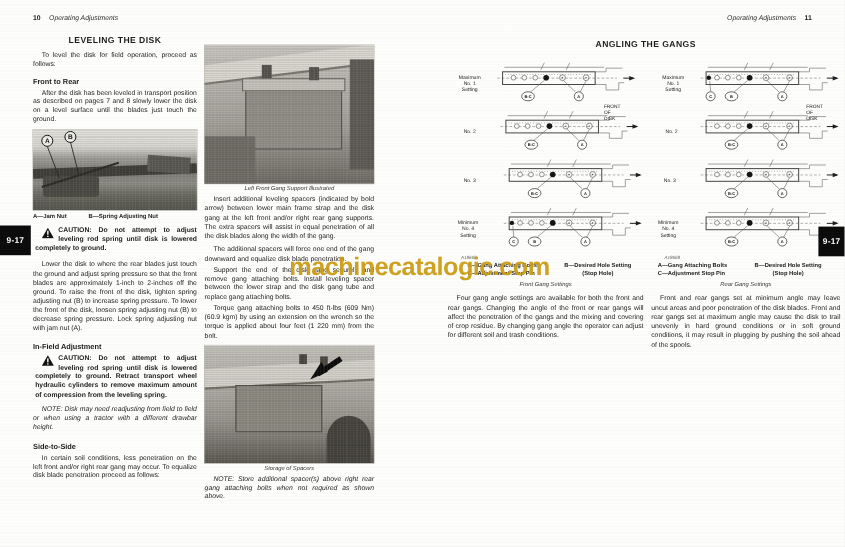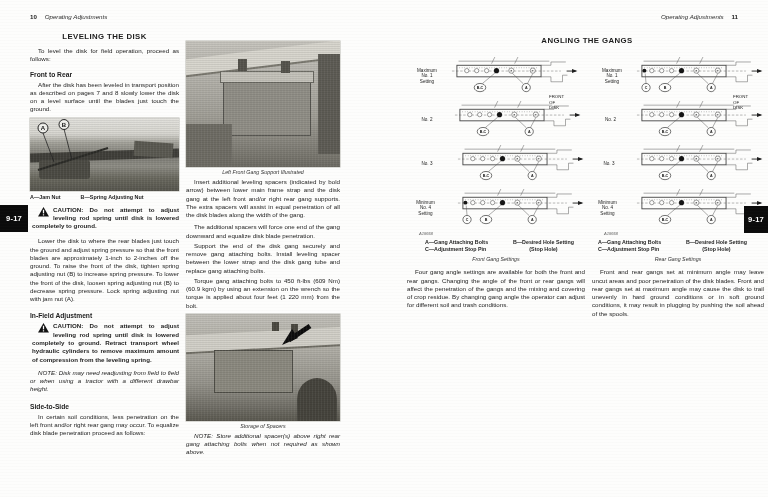--- a/index.html
+++ b/index.html
@@ -572,13 +572,14 @@
   <div class="fod" style="left:549px;top:94px;">FRONT
 OF
 DISK</div>
   <div class="fod" style="left:733px;top:94px;">FRONT
 OF
 DISK</div>
 
   <div id="tab-left" class="tab">9-17</div>
   <div id="tab-right" class="tab">9-17</div>
 
+  <div id="watermark">machinecatalogic.com</div>
 </div>
 
 </body></html>

